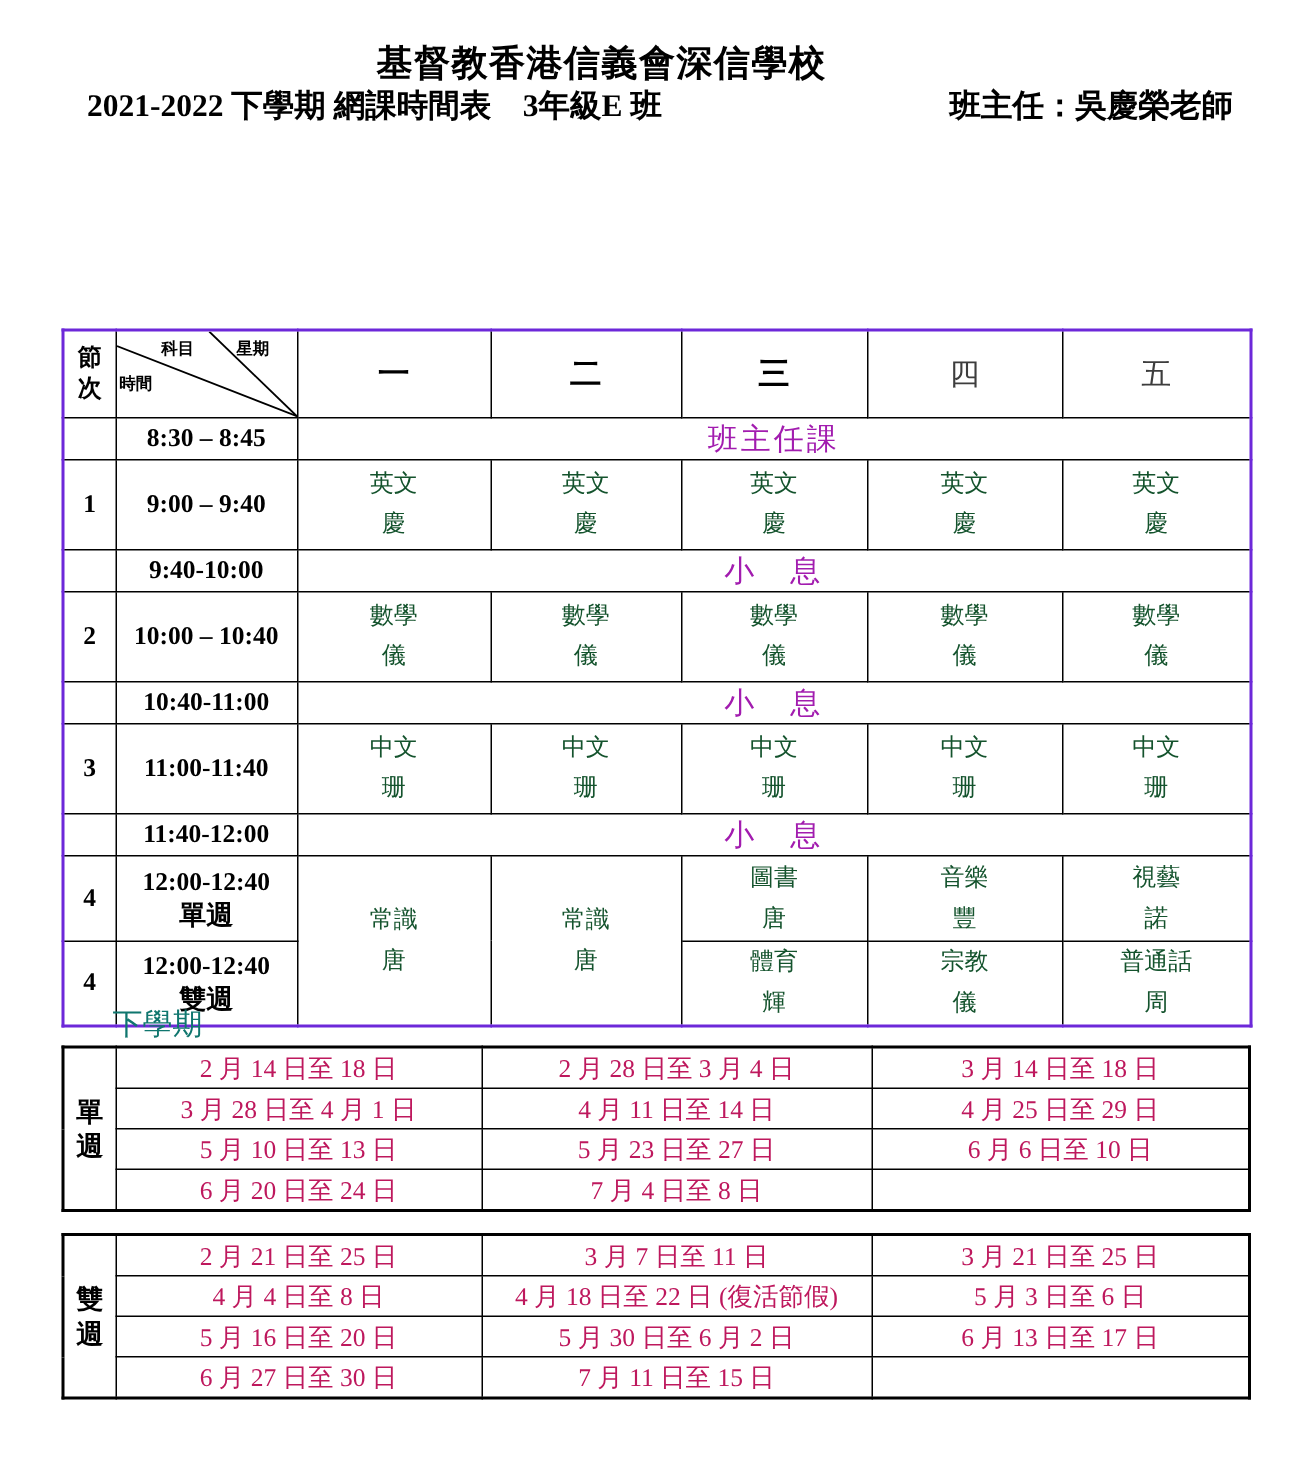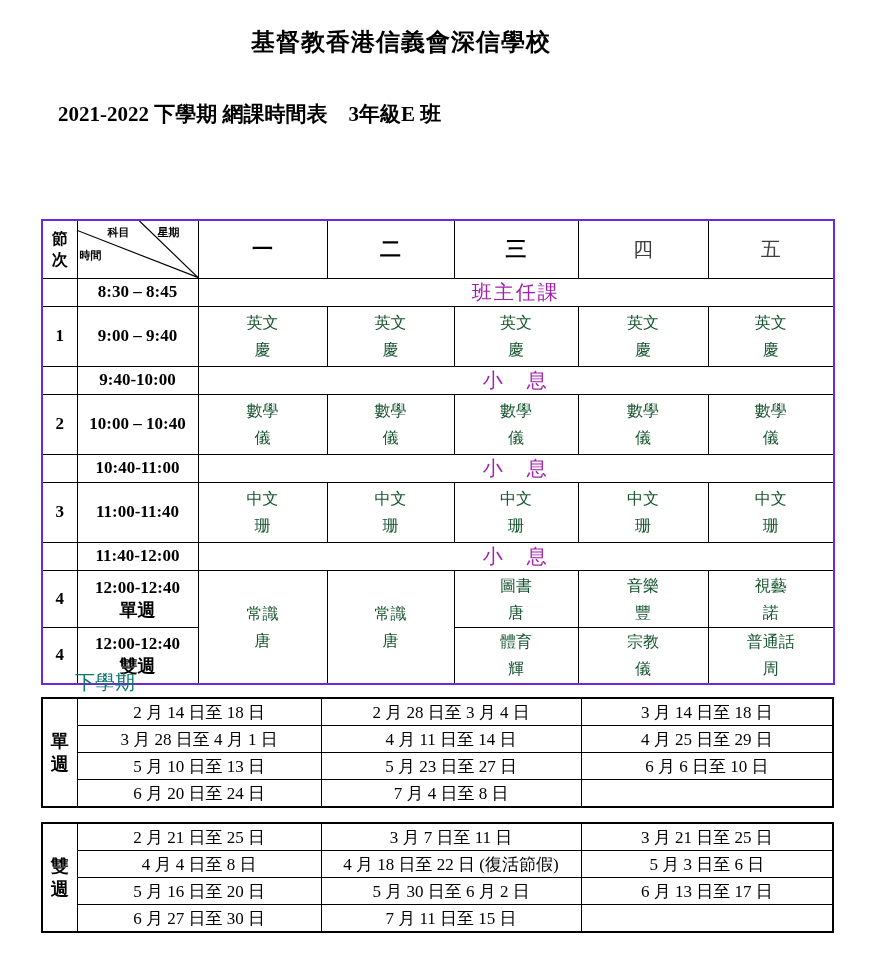--- a/index.html
+++ b/index.html
@@ -10,21 +10,21 @@
     color:#000;
   }
   
   .school-title {
     position:absolute; top:26px; left:0; width:802px;
     text-align:center; font-size:24px; font-weight:bold; letter-spacing:1px;
   }
   .subtitle {
     position:absolute; top:56px; left:58px; width:764px;
     display:flex; justify-content:space-between; align-items:baseline;
-    font-size:21px; font-weight:bold;margin-top:44px;
+    font-size:21px; font-weight:bold;
   }
   
   table.main {
     position:absolute; top:219px; left:41px;
     border-collapse:collapse; table-layout:fixed;
     border:2px solid #6d28d9;
   }
   table.main td { border:1.5px solid #000; padding:0; text-align:center; vertical-align:middle; overflow:hidden; }
   tr.h-header { height:58px; }
   tr.h-small  { height:23px; }
@@ -60,29 +60,30 @@
     border-collapse:collapse; table-layout:fixed;
     border:2px solid #000;
   }
   table.weeks.odd  { top:697px; }
   table.weeks.even { top:822px; }
   table.weeks td { border:1.5px solid #000; padding:0; text-align:center; vertical-align:middle; height:26px; overflow:hidden; }
   .week-label span {
     display:inline-block; width:19px; word-break:break-all;
     font-size:18px; font-weight:bold; line-height:23px;
   }
-  .date-cell { font-size:17px; color:#000000; white-space:nowrap; }
+  .date-cell { font-size:17px; color:#be185d; white-space:nowrap; }
 </style>
 </head>
 <body>
 
 <div class="school-title">基督教香港信義會深信學校</div>
 
 <div class="subtitle">
   <span>2021-2022 下學期 網課時間表　3年級E 班</span>
+  <span>班主任：吳慶榮老師</span>
 </div>
 
 <table class="main">
   <colgroup>
     <col style="width:35px">
       <col style="width:121px">
       <col style="width:129px">
     <col style="width:127px">
       <col style="width:124px">
       <col style="width:130px">

